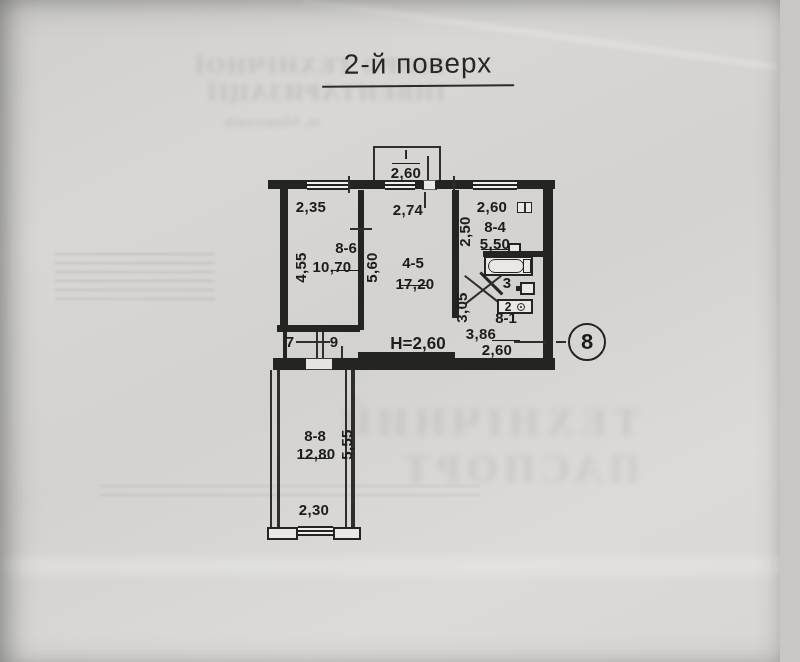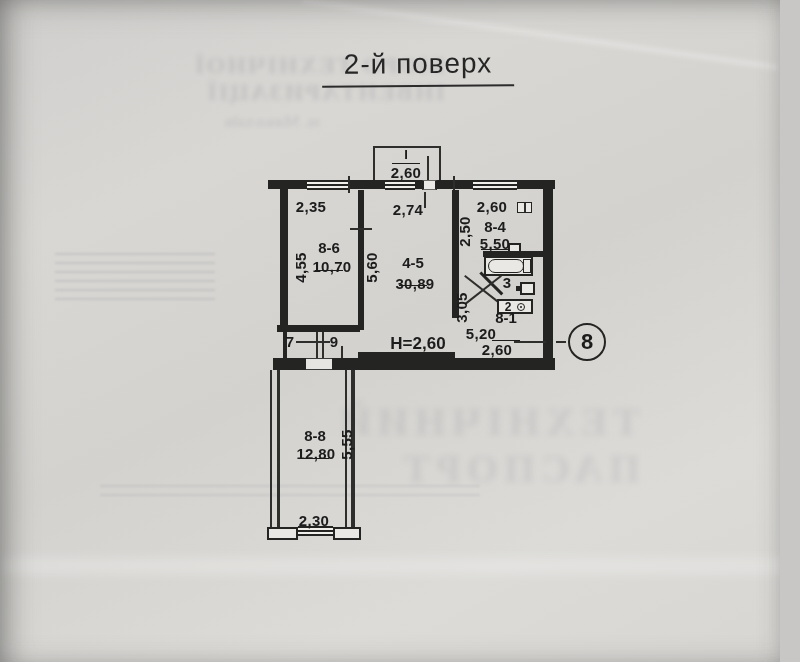--- a/index.html
+++ b/index.html
@@ -115,43 +115,43 @@
   </div>
 
   <div class="tline" style="left:514px;top:341px;width:32px;height:2px;"></div>
   <div class="tline" style="left:556px;top:341px;width:10px;height:2px;"></div>
   <div class="circle" style="left:568px;top:323px;width:38px;height:38px;">8</div>
 
   <div class="dim" style="left:291px;top:198px;width:40px;">2,35</div>
   <div class="dim" style="left:388px;top:201px;width:40px;">2,74</div>
   <div class="dim" style="left:472px;top:198px;width:40px;">2,60</div>
 
-  <div class="rid" style="left:309px;top:239px;width:40px;"><span>8-6</span></div>
+  <div class="rid" style="left:326px;top:239px;width:40px;"><span>8-6</span></div>
   <div class="dim" style="left:310px;top:258px;width:44px;">10,70</div>
   <div class="dim rot" style="left:280px;top:259px;width:40px;">4,55</div>
   <div class="dim rot" style="left:351px;top:259px;width:40px;">5,60</div>
 
   <div class="rid" style="left:393px;top:254px;width:40px;"><span>4-5</span></div>
-  <div class="dim" style="left:393px;top:275px;width:44px;">30,89</div>
+  <div class="dim" style="left:393px;top:275px;width:44px;">17,20</div>
 
   <div class="dim rot" style="left:444px;top:223px;width:40px;">2,50</div>
   <div class="rid" style="left:475px;top:218px;width:40px;"><span>8-4</span></div>
   <div class="dim" style="left:475px;top:235px;width:40px;">5,50</div>
 
   <div class="dim rot" style="left:441px;top:299px;width:40px;">3,05</div>
   <div class="dim" style="left:497px;top:274px;width:20px;">3</div>
 
   <div class="rid" style="left:486px;top:309px;width:40px;"><span>8-1</span></div>
-  <div class="dim" style="left:461px;top:325px;width:40px;">5,20</div>
+  <div class="dim" style="left:461px;top:325px;width:40px;">3,86</div>
   <div class="dim" style="left:477px;top:341px;width:40px;">2,60</div>
 
   <div class="abs" style="left:378px;top:334px;width:80px;text-align:center;font-size:17px;font-weight:bold;">H=2,60</div>
 
   <div class="dim" style="left:283px;top:333px;width:14px;">7</div>
   <div class="dim" style="left:327px;top:333px;width:14px;">9</div>
 
   <div class="rid" style="left:295px;top:427px;width:40px;"><span>8-8</span></div>
   <div class="dim" style="left:294px;top:445px;width:44px;">12,80</div>
   <div class="dim rot" style="left:326px;top:436px;width:40px;">5,55</div>
-  <div class="dim" style="left:294px;top:512px;width:40px;">2,30</div>
+  <div class="dim" style="left:294px;top:501px;width:40px;">2,30</div>
 
   <div id="vignette"></div>
 </div>
 
 </body></html>

